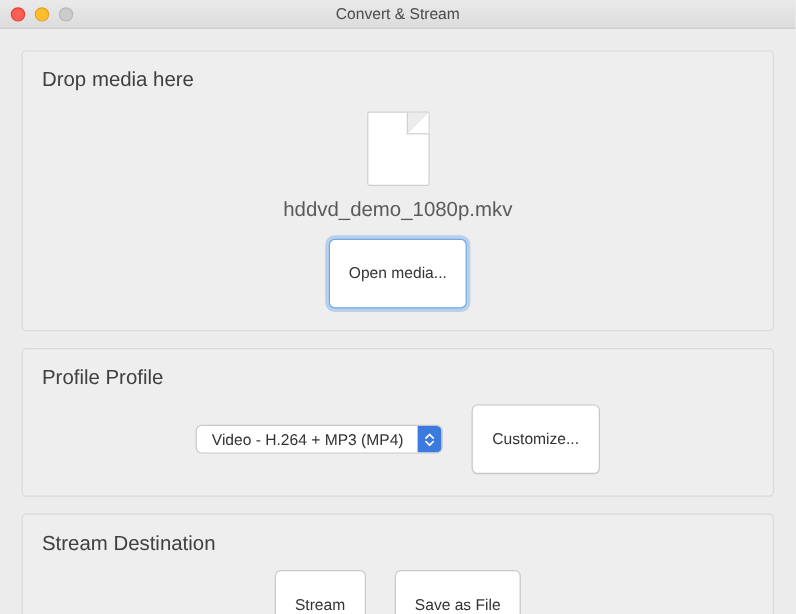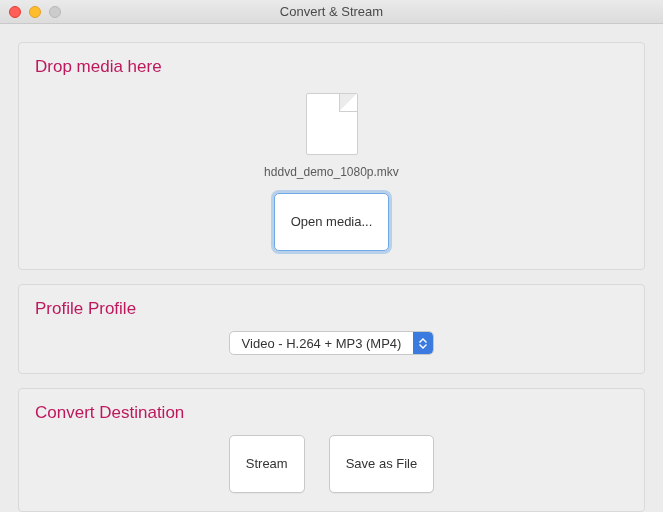--- a/index.html
+++ b/index.html
@@ -46,21 +46,21 @@
     }
     .panel {
       background: #eeeeee;
       border: 1px solid #d9d9d9;
       border-radius: 4px;
       padding: 14px 16px 18px 16px;
       margin-bottom: 14px;
     }
     .panel-title {
       font-size: 17px;
-      color: #be185d;
+      color: #404040;
       margin-bottom: 12px;
       font-weight: 400;
     }
     .drop-area {
       display: flex;
       flex-direction: column;
       align-items: center;
     }
     .file-icon {
       width: 52px;
@@ -73,21 +73,21 @@
     }
     .file-icon .fold {
       position: absolute;
       top: 0; right: 0;
       width: 18px; height: 18px;
       background: linear-gradient(135deg, #ececec 50%, #fff 50%);
       border-left: 1px solid #cfcfcf;
       border-bottom: 1px solid #cfcfcf;
     }
     .file-name {
-      font-size: 12px;
+      font-size: 17px;
       color: #5a5a5a;
       margin-bottom: 14px;
     }
     .btn {
       background: #fff;
       border: 1px solid #c8c8c8;
       border-radius: 5px;
       padding: 19px 16px;
       font-size: 13px;
       color: #333;
@@ -177,25 +177,26 @@
         <span class="select-label">Video - H.264 + MP3 (MP4)</span>
         <span class="select-caret">
           <svg width="8" height="5" viewBox="0 0 8 5">
               <path d="M0.5 4.5 L4 1 L7.5 4.5" stroke="#fff" stroke-width="1.4" fill="none"></path>
             </svg>
           <svg width="8" height="5" viewBox="0 0 8 5">
               <path d="M0.5 0.5 L4 4 L7.5 0.5" stroke="#fff" stroke-width="1.4" fill="none"></path>
             </svg>
         </span>
       </div>
+      <button class="btn">Customize...</button>
     </div>
   </div>
 
   <div class="panel">
-    <div class="panel-title">Convert Destination</div>
+    <div class="panel-title">Stream Destination</div>
     <div class="row-center">
       <button class="btn">Stream</button>
       <button class="btn">Save as File</button>
     </div>
   </div>
 
   <div class="footer">
     <button class="btn" disabled="">Save</button>
   </div>
 

